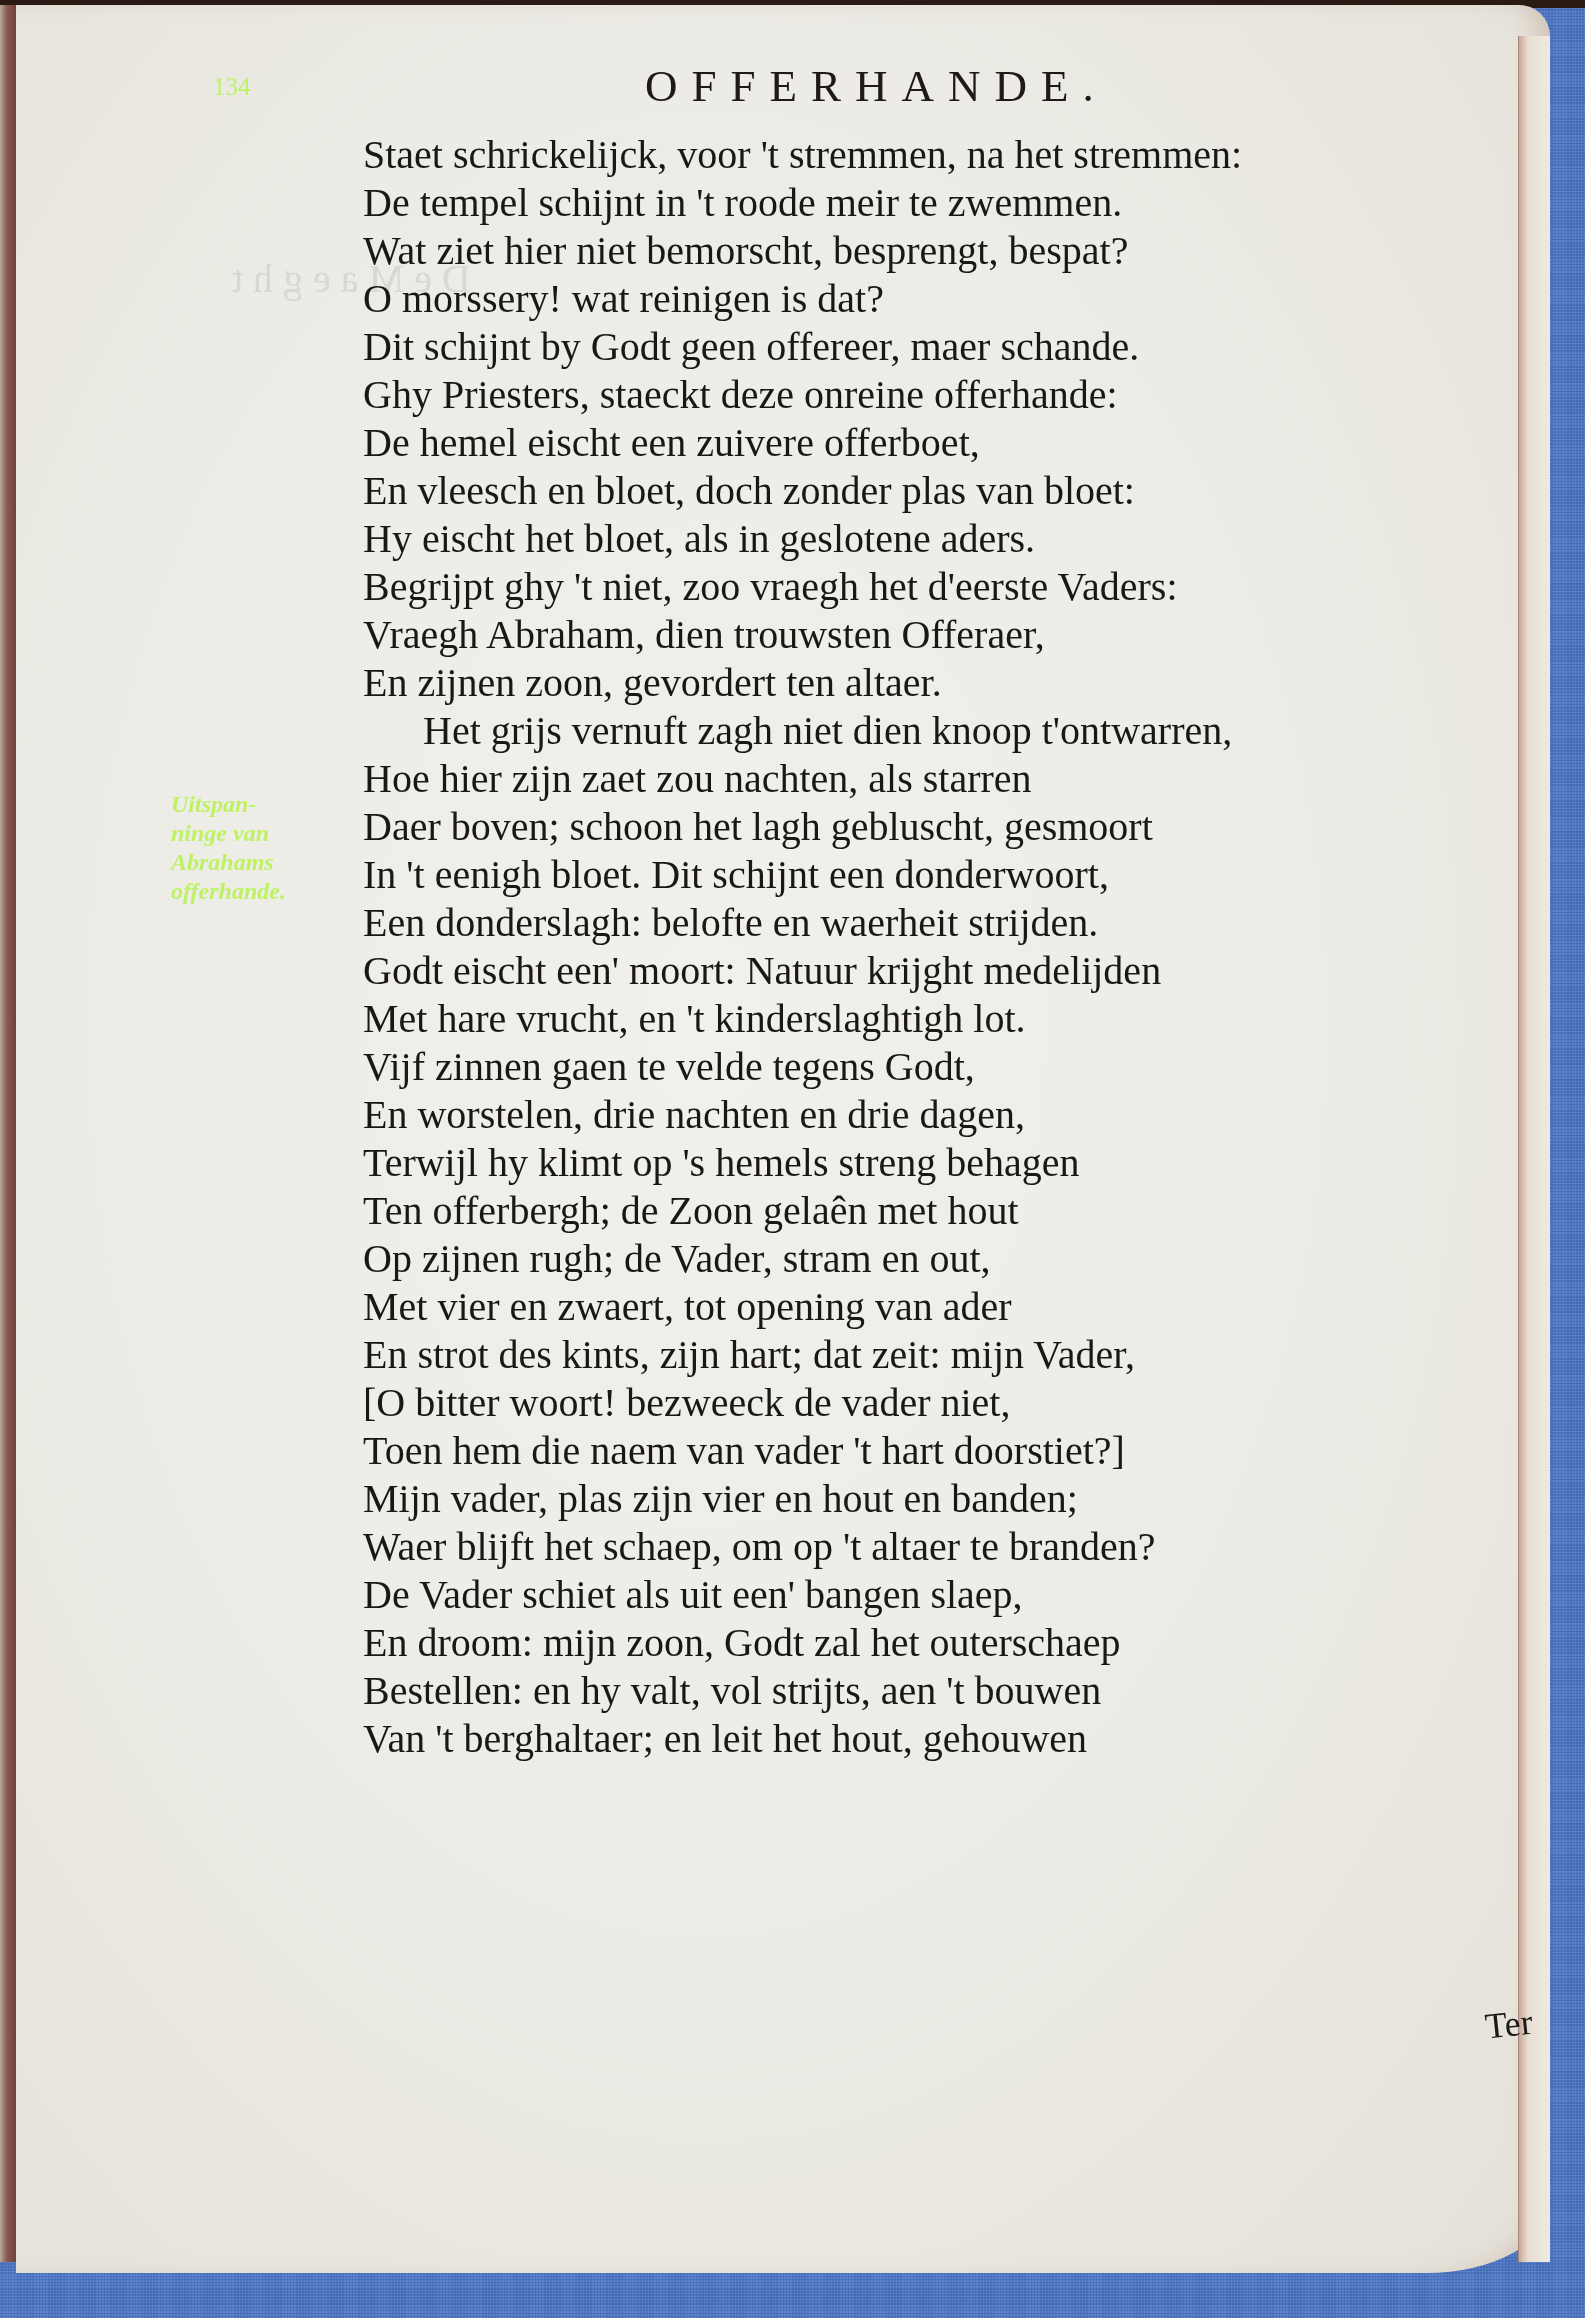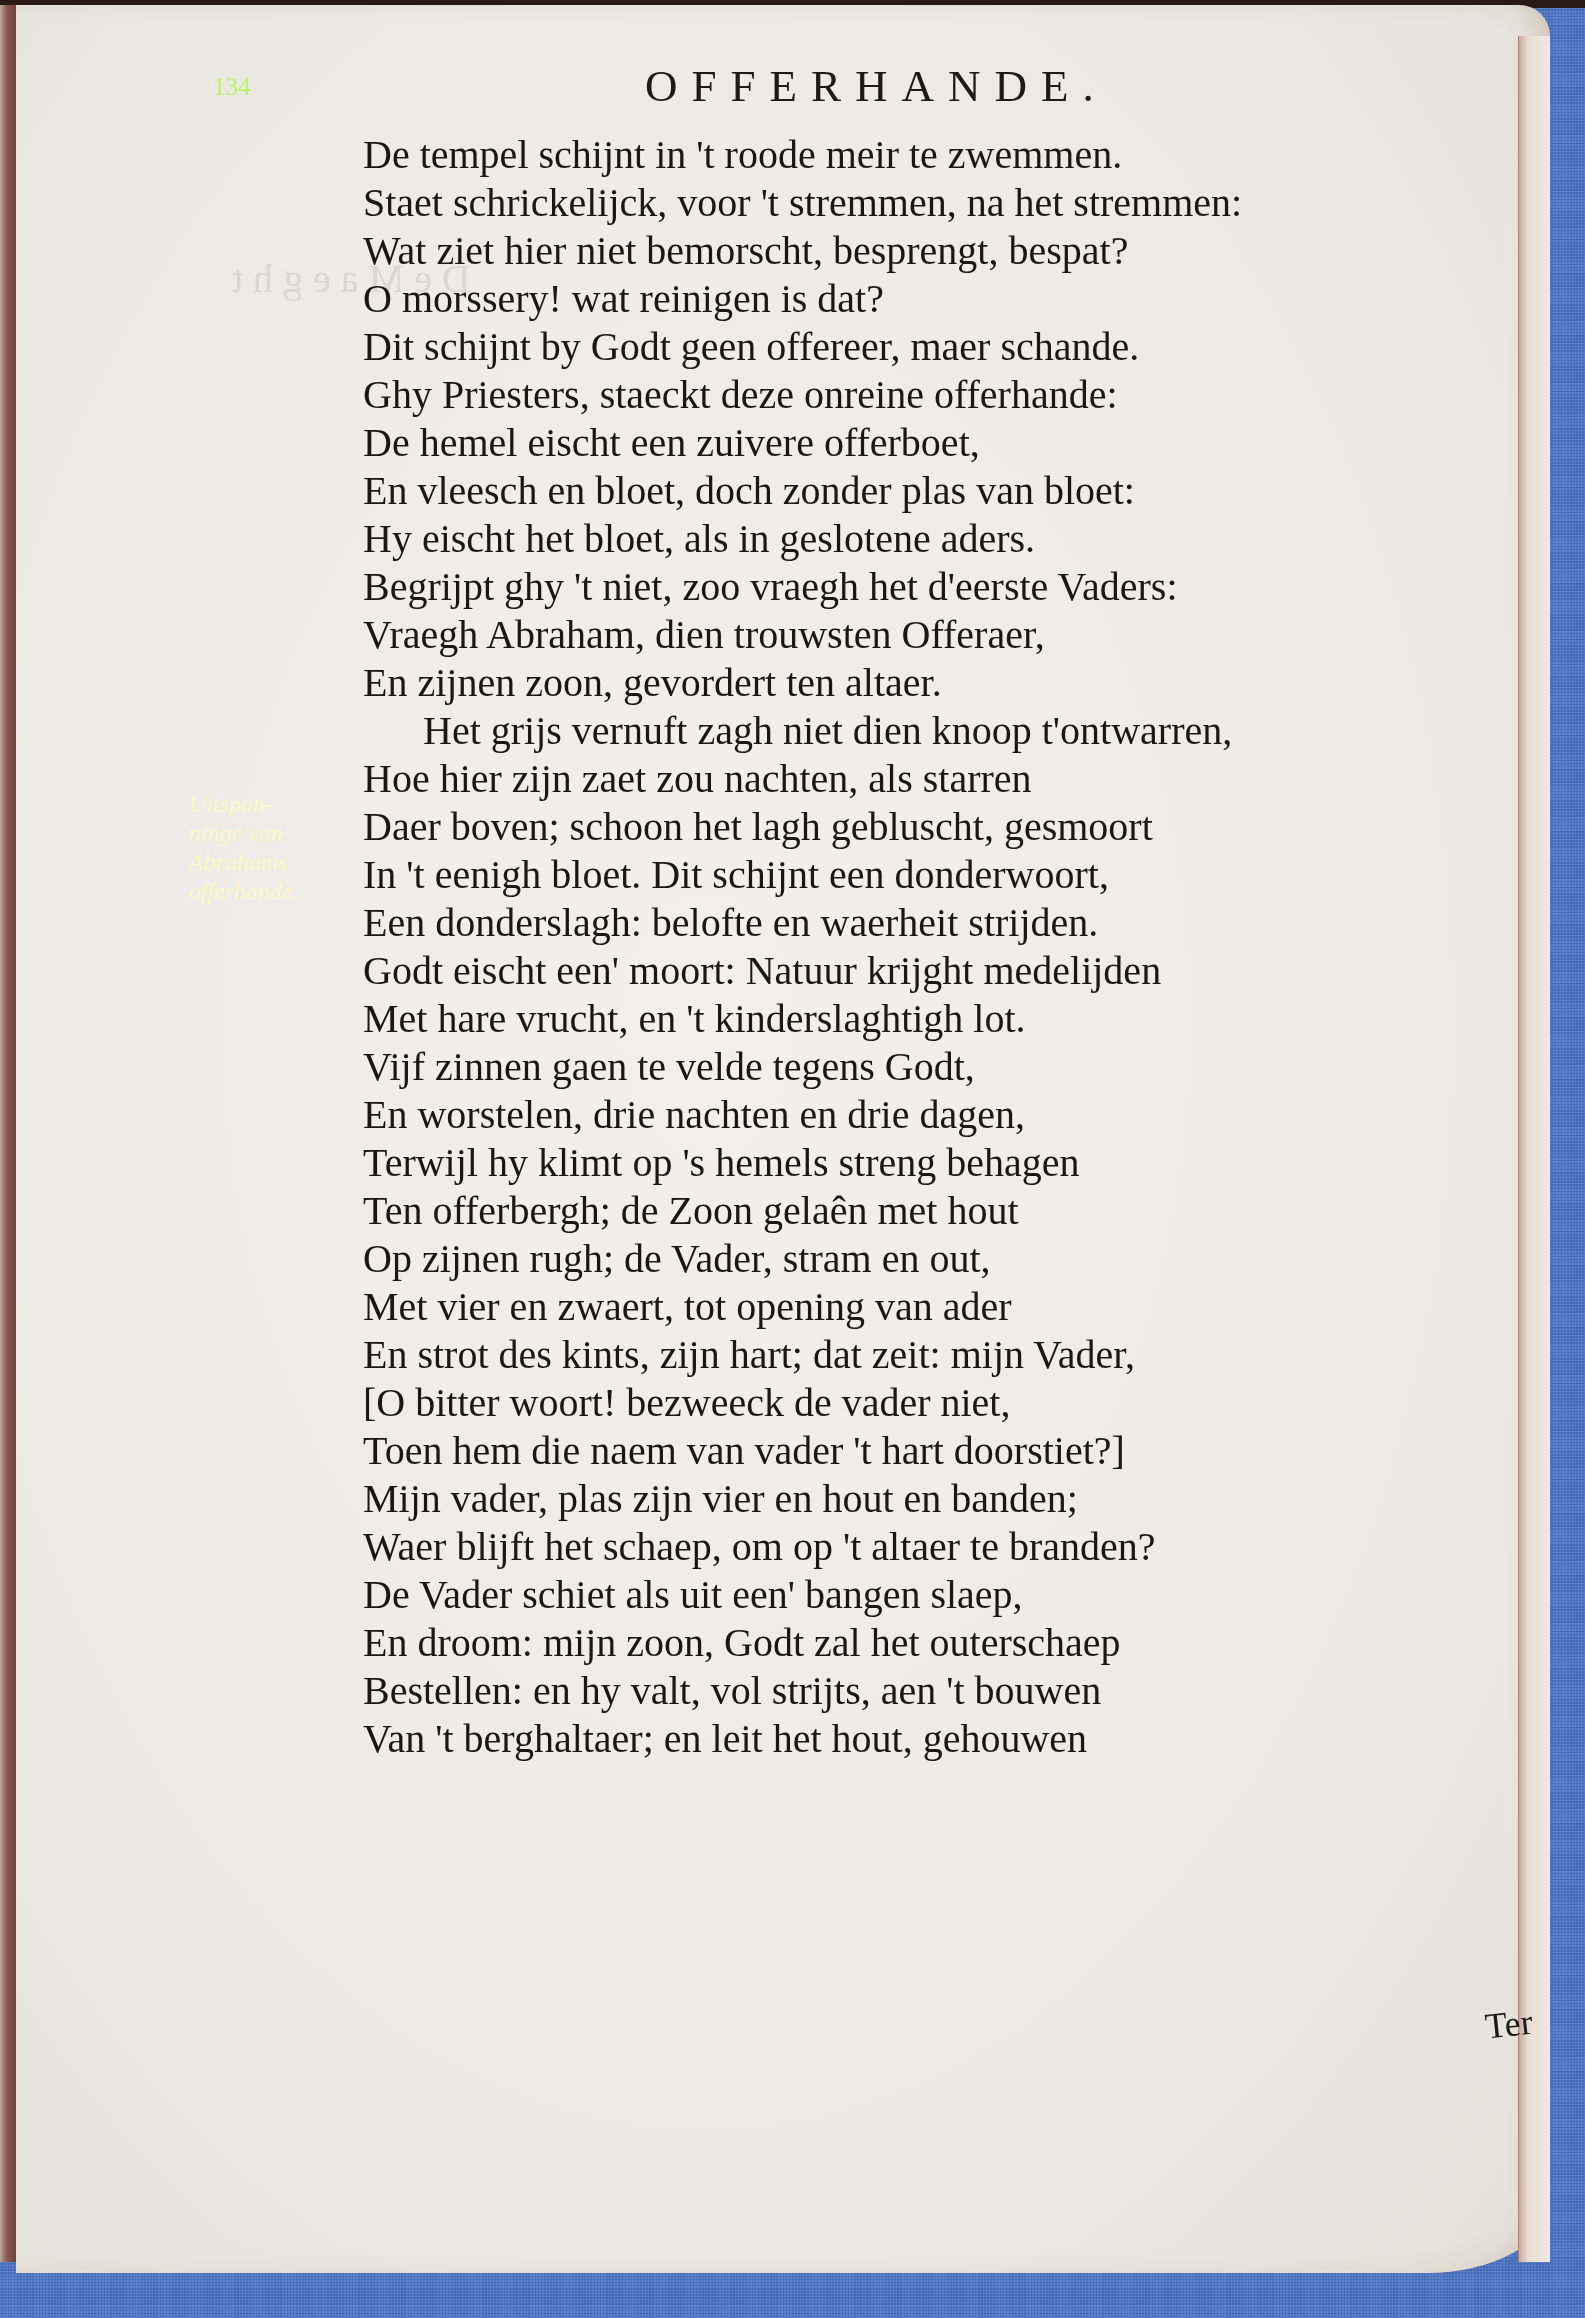--- a/index.html
+++ b/index.html
@@ -39,22 +39,22 @@
     color:#1d1a18;
   }
   .text-block {
     position:absolute; left: 363px; top: 131px; width: 1206px;
   }
   .line {
     font-size: 40px; line-height: 48px; color: #1a1816; white-space: nowrap;
   }
   .line.indent { padding-left: 60px; }
   .sidenote {
-    position:absolute; left: 189px; top: 790px; font-size: 24px; line-height: 29px;
-    font-style: italic; color:#fef9c3;
+    position:absolute; left: 171px; top: 790px; font-size: 24px; line-height: 29px;
+    font-style: italic; color:#bef264;font-weight:bold;
   }
   .catchword {
     position:absolute; left: 1485px; top: 2003px; font-size: 36px; color:#1d1a18;
     transform: rotate(-6deg);
   }
   .show-through {
     position:absolute; color: rgba(80,90,110,0.13); font-size: 40px; line-height: 48px;
     transform: scaleX(-1); white-space: nowrap;
   }
 </style>
@@ -75,22 +75,22 @@
 <div class="running-head">OFFERHANDE.</div>
 
 <div class="sidenote">
   <div>Uitspan-</div>
   <div>ninge van</div>
   <div>Abrahams</div>
   <div>offerhande.</div>
 </div>
 
 <div class="text-block" id="text-block">
+    <div class="line">Staet schrickelijck, voor 't stremmen, na het stremmen:</div>
     <div class="line">De tempel schijnt in 't roode meir te zwemmen.</div>
-    <div class="line">Staet schrickelijck, voor 't stremmen, na het stremmen:</div>
     <div class="line">Wat ziet hier niet bemorscht, besprengt, bespat?</div>
     <div class="line">O morssery! wat reinigen is dat?</div>
     <div class="line">Dit schijnt by Godt geen offereer, maer schande.</div>
     <div class="line">Ghy Priesters, staeckt deze onreine offerhande:</div>
     <div class="line">De hemel eischt een zuivere offerboet,</div>
     <div class="line">En vleesch en bloet, doch zonder plas van bloet:</div>
     <div class="line">Hy eischt het bloet, als in geslotene aders.</div>
     <div class="line">Begrijpt ghy 't niet, zoo vraegh het d'eerste Vaders:</div>
     <div class="line">Vraegh Abraham, dien trouwsten Offeraer,</div>
     <div class="line">En zijnen zoon, gevordert ten altaer.</div>

